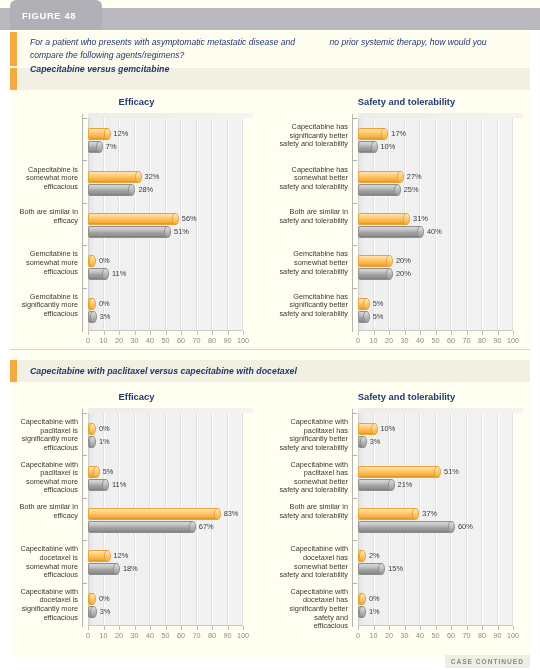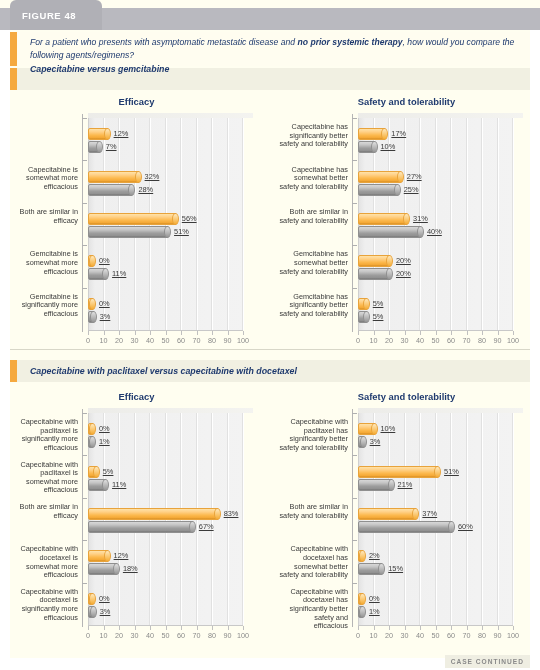--- a/index.html
+++ b/index.html
@@ -21,21 +21,21 @@
   
   .body-area{position:absolute;left:0;top:30px;width:540px;height:628px;background:#fffef0;}
   .edge-left{position:absolute;left:0;top:30px;width:10px;height:628px;background:#ffffff;}
   .edge-right{position:absolute;left:530px;top:30px;width:10px;height:628px;background:#ffffff;}
 
   
   .qblock{position:absolute;left:10px;top:32px;width:520px;height:34px;background:#fffdf0;}
   .qbar{position:absolute;left:10px;top:32px;width:7px;height:34px;background:#f5a93f;}
   .qtext{position:absolute;left:30px;top:36px;width:488px;font-size:8.6px;line-height:12.6px;
          color:#1f3a6e;font-style:italic;}
-  .qtext b{font-weight:bold;font-style:italic;}
+  .qtext b{font-weight:normal;font-style:italic;margin-left:32px;}
 
   
   .sec{position:absolute;left:10px;width:520px;height:22px;background:#f1f0e2;}
   .secbar{position:absolute;left:10px;width:7px;height:22px;background:#f5a93f;}
   .sectext{position:absolute;left:30px;font-size:8.8px;font-weight:bold;font-style:italic;
            color:#1f3a6e;}
 
   .divider{position:absolute;left:10px;width:520px;height:1px;background:#d8d7c8;}
 
   
@@ -52,21 +52,21 @@
   .xtick-mark{position:absolute;width:1px;height:4px;background:#c0c0c0;}
 
   .bar{position:absolute;height:10px;border-radius:2px;}
   .bar.orange{background:linear-gradient(to bottom,#ffe2a8 0%,#ffd188 28%,#fcb94e 62%,#f0a02a 100%);
               border:1px solid #e8a33b;box-shadow:inset 0 -1px 0 rgba(0,0,0,.06);}
   .bar.gray{background:linear-gradient(to bottom,#d8d8d8 0%,#c5c5c5 28%,#9d9d9d 62%,#8b8b8b 100%);
             border:1px solid #8f8f8f;box-shadow:inset 0 -1px 0 rgba(0,0,0,.08);}
   .bar-cap{position:absolute;top:-1px;width:5px;height:10px;border-radius:50%;}
   .bar.orange .bar-cap{background:linear-gradient(to bottom,#ffe9bd,#f6ad35);border:1px solid #e8a33b;}
   .bar.gray .bar-cap{background:linear-gradient(to bottom,#e0e0e0,#969696);border:1px solid #8f8f8f;}
-  .bar-val{position:absolute;font-size:7.4px;color:#3a3a3a;white-space:nowrap;text-decoration:underline;}
+  .bar-val{position:absolute;font-size:7.4px;color:#3a3a3a;white-space:nowrap;}
 
   
   .footer{position:absolute;left:0;top:658px;width:540px;height:12px;background:#ffffff;}
   .case-cont{position:absolute;right:10px;top:655px;background:#efeee2;color:#8a8a8a;
              font-size:6.6px;letter-spacing:1px;padding:3px 6px;font-weight:bold;}
 </style>
 </head>
 <body>
 
 <div class="page">
@@ -419,20 +419,21 @@
         <div class="cat-label" style="left: 0px; width: 70px; top: 27.2px;">Capecitabine with paclitaxel has significantly better safety and tolerability</div>
         <div class="tick-mark" style="left: 74px; top: 22px;"></div>
         <div class="bar orange" style="left: 80px; top: 32.2px; width: 15.5px;">
           <div class="bar-cap" style="right: -3px;"></div>
         </div>
         <div class="bar-val" style="left: 102.5px; top: 33.2px;">10%</div>
         <div class="bar gray" style="left: 80px; top: 45.2px; width: 4.65px;">
           <div class="bar-cap" style="right: -3px;"></div>
         </div>
         <div class="bar-val" style="left: 91.65px; top: 46.2px;">3%</div>
+        <div class="cat-label" style="left: 0px; width: 70px; top: 69.6px;">Capecitabine with paclitaxel has somewhat better safety and tolerability</div>
         <div class="tick-mark" style="left: 74px; top: 64.4px;"></div>
         <div class="bar orange" style="left: 80px; top: 74.6px; width: 79.05px;">
           <div class="bar-cap" style="right: -3px;"></div>
         </div>
         <div class="bar-val" style="left: 166.05px; top: 75.6px;">51%</div>
         <div class="bar gray" style="left: 80px; top: 87.6px; width: 32.55px;">
           <div class="bar-cap" style="right: -3px;"></div>
         </div>
         <div class="bar-val" style="left: 119.55px; top: 88.6px;">21%</div>
         <div class="cat-label" style="left: 0px; width: 70px; top: 112px;">Both are similar in safety and tolerability</div>

